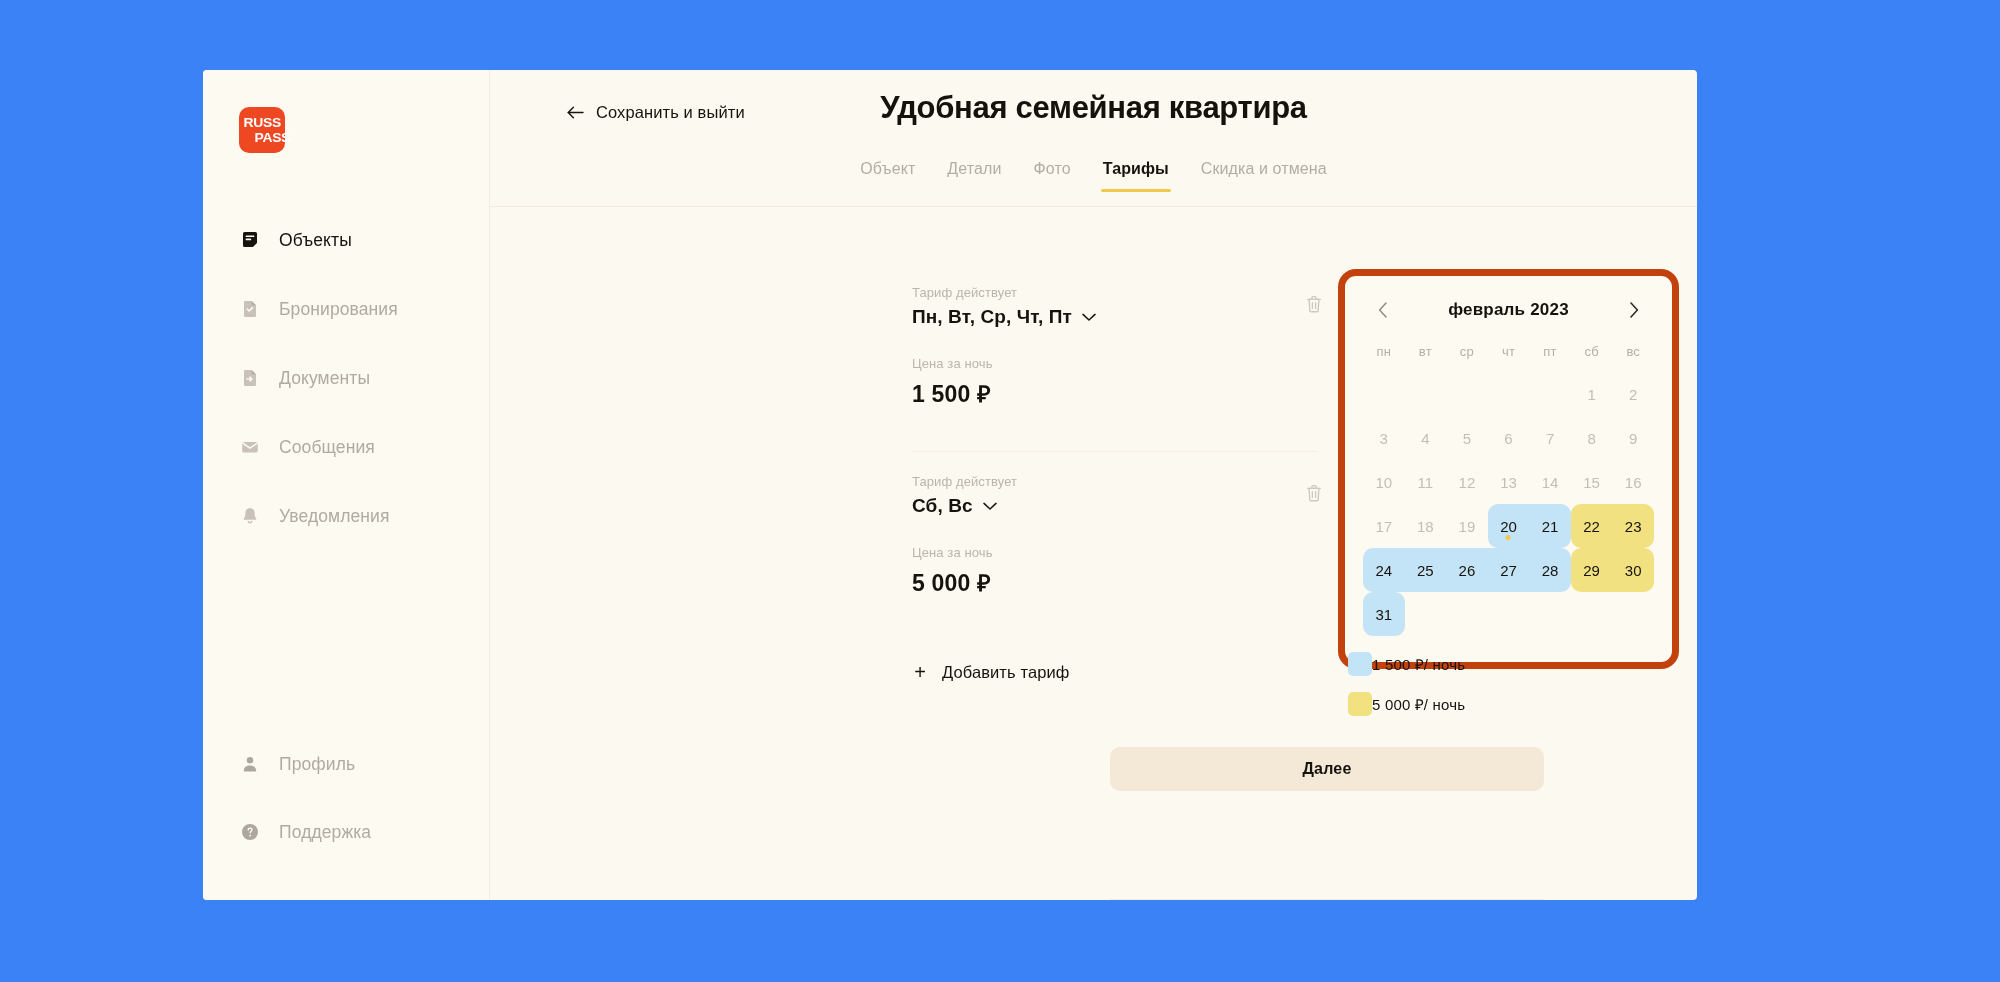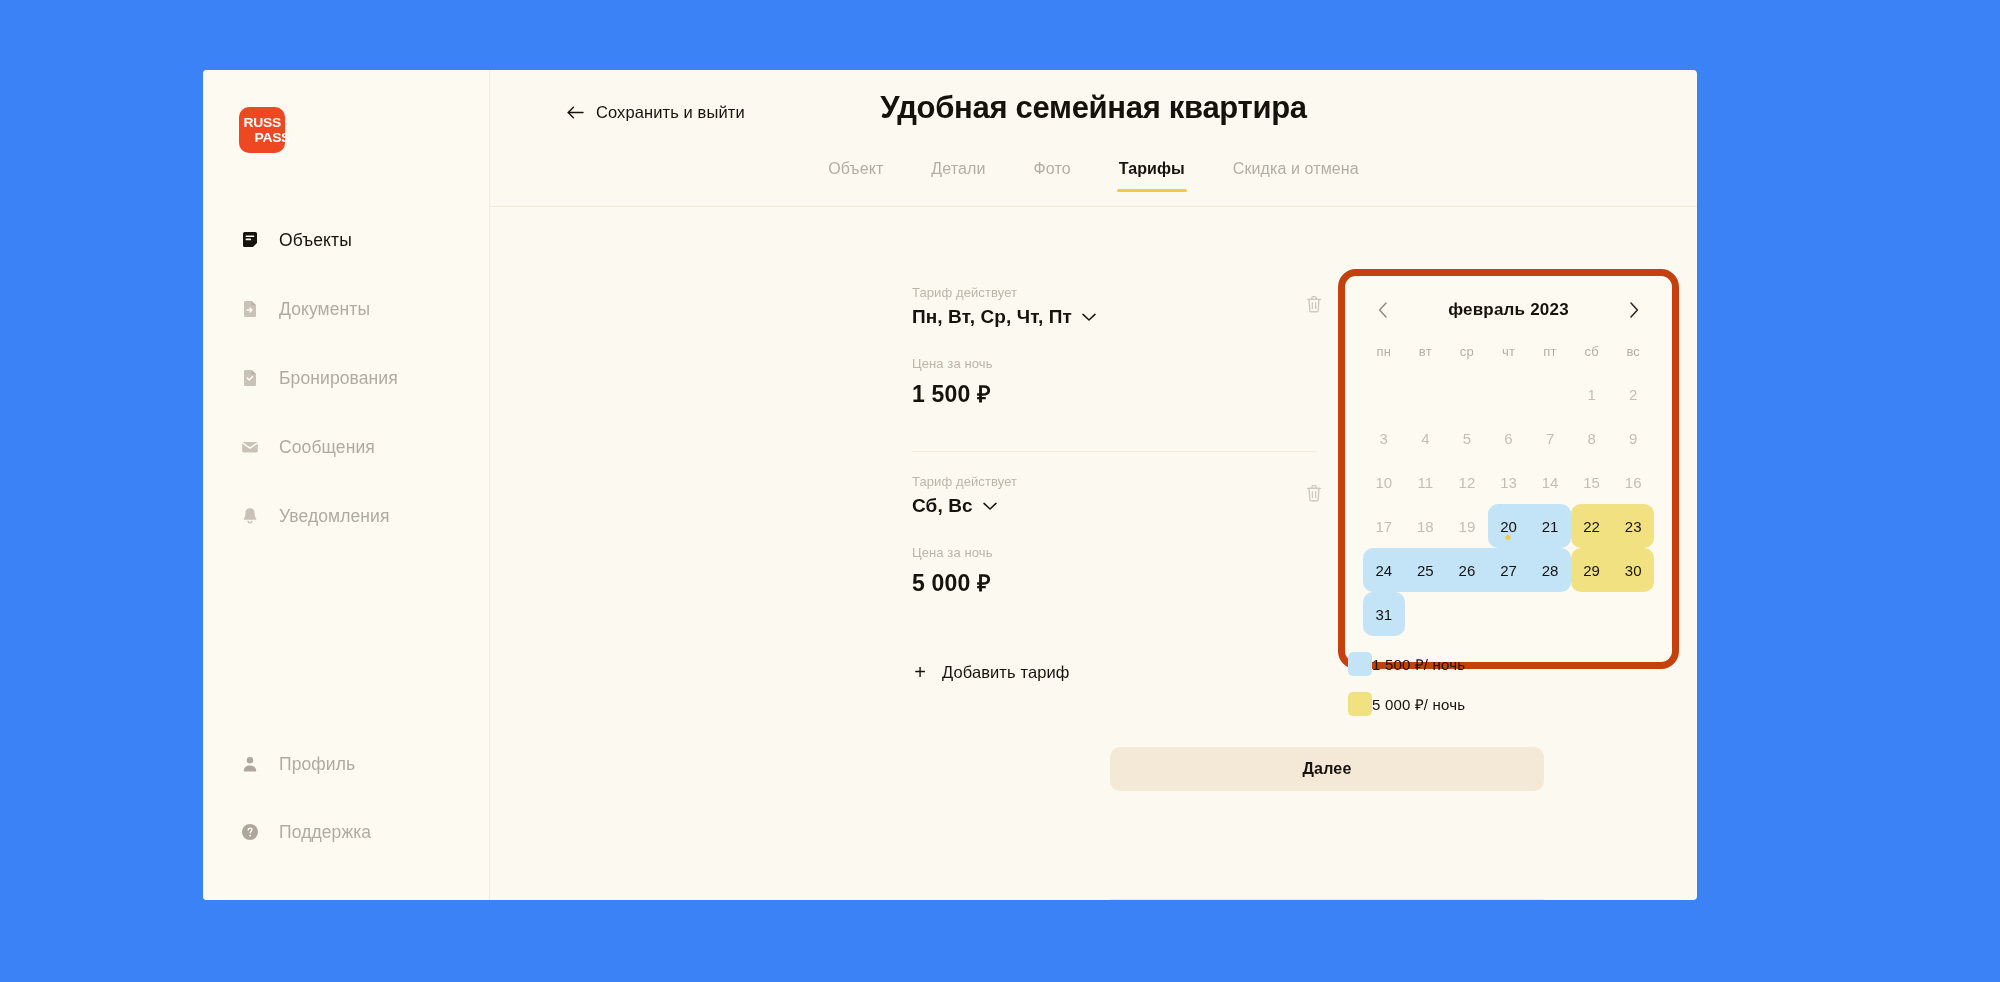--- a/index.html
+++ b/index.html
@@ -148,21 +148,21 @@
     letter-spacing: -0.3px;
     color: #15110B;
   }
 
   .tabs {
     position: absolute;
     left: 0; right: 0;
     top: 90px;
     display: flex;
     justify-content: center;
-    gap: 16px;
+    gap: 0;
   }
   .tab {
     position: relative;
     padding: 0 16px 14px 16px;
     font-size: 16px;
     color: #B3AEA5;
     cursor: pointer;
     letter-spacing: 0.1px;
   }
   .tab.active { color: #17130D; font-weight: 700; }
@@ -397,35 +397,35 @@
             </svg>
           </span>
           <span class="nav-label">Объекты</span>
         </div>
 
         <div class="nav-item">
           <span class="nav-ico">
             <svg width="20" height="20" viewBox="0 0 20 20" fill="none">
               <path d="M4 3.2A1.2 1.2 0 0 1 5.2 2h6.4L16 6.2v10.6A1.2 1.2 0 0 1 14.8 18H5.2A1.2 1.2 0 0 1 4 16.8V3.2Z" fill="#C8C2B8"></path>
               <path d="M11.6 2 16 6.2h-4.4V2Z" fill="#B3ADA3"></path>
-              <path d="M7 11h4.6M10 9l2 2-2 2" stroke="#FDFAF1" stroke-width="1.5" stroke-linecap="round" stroke-linejoin="round"></path>
+              <path d="M7.3 10.1l1.9 1.9 3.3-3.4" stroke="#FDFAF1" stroke-width="1.6" stroke-linecap="round" stroke-linejoin="round"></path>
             </svg>
           </span>
-          <span class="nav-label">Документы</span>
+          <span class="nav-label">Бронирования</span>
         </div>
 
         <div class="nav-item">
           <span class="nav-ico">
             <svg width="20" height="20" viewBox="0 0 20 20" fill="none">
               <path d="M4 3.2A1.2 1.2 0 0 1 5.2 2h6.4L16 6.2v10.6A1.2 1.2 0 0 1 14.8 18H5.2A1.2 1.2 0 0 1 4 16.8V3.2Z" fill="#C8C2B8"></path>
               <path d="M11.6 2 16 6.2h-4.4V2Z" fill="#B3ADA3"></path>
-              <path d="M7.3 10.1l1.9 1.9 3.3-3.4" stroke="#FDFAF1" stroke-width="1.6" stroke-linecap="round" stroke-linejoin="round"></path>
+              <path d="M7 11h4.6M10 9l2 2-2 2" stroke="#FDFAF1" stroke-width="1.5" stroke-linecap="round" stroke-linejoin="round"></path>
             </svg>
           </span>
-          <span class="nav-label">Бронирования</span>
+          <span class="nav-label">Документы</span>
         </div>
 
         <div class="nav-item">
           <span class="nav-ico">
             <svg width="20" height="20" viewBox="0 0 20 20" fill="none">
               <rect x="2.2" y="5" width="15.6" height="10.4" rx="1.6" fill="#C8C2B8"></rect>
               <path d="M2.8 6.1 10 11.2l7.2-5.1" stroke="#FDFAF1" stroke-width="1.6" stroke-linecap="round" stroke-linejoin="round"></path>
             </svg>
           </span>
           <span class="nav-label">Сообщения</span>

